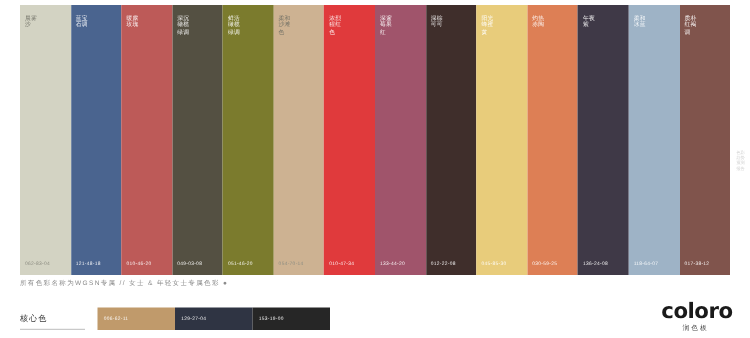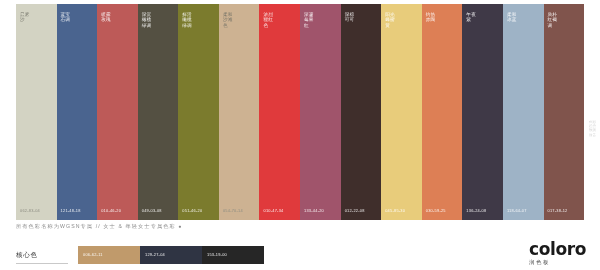--- a/index.html
+++ b/index.html
@@ -115,21 +115,21 @@
     letter-spacing: 0.25px;
     color: #ffffff;
     opacity: 0.92;
     white-space: nowrap;
   }
   
   #brand {
     position: absolute;
     right: 14px;
     top: 240px;
-    text-align: left;
+    text-align: center;
     margin-left: 12px;
   }
   #brand-name {
     font-family: "DejaVu Sans", sans-serif;
     font-size: 17px;
     font-weight: bold;
     letter-spacing: -0.4px;
     color: #1a1a1a;
     line-height: 18px;
   }

